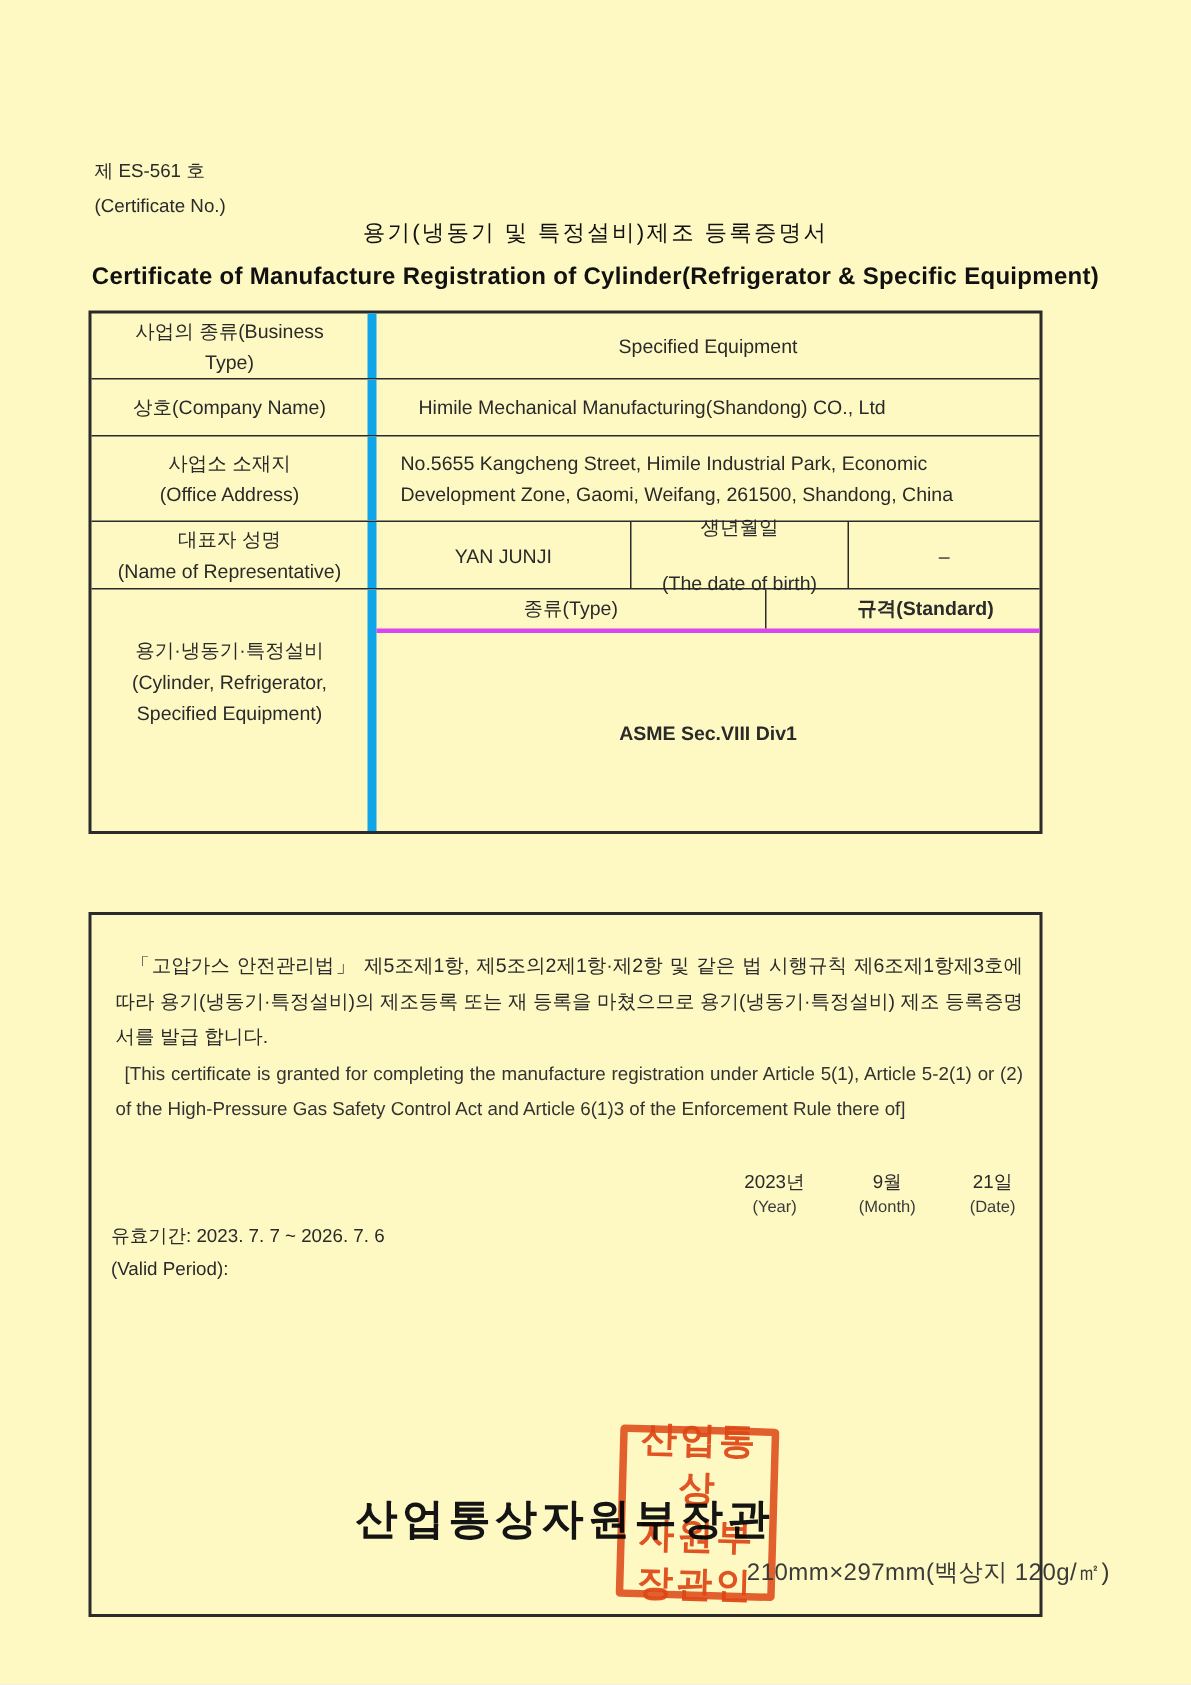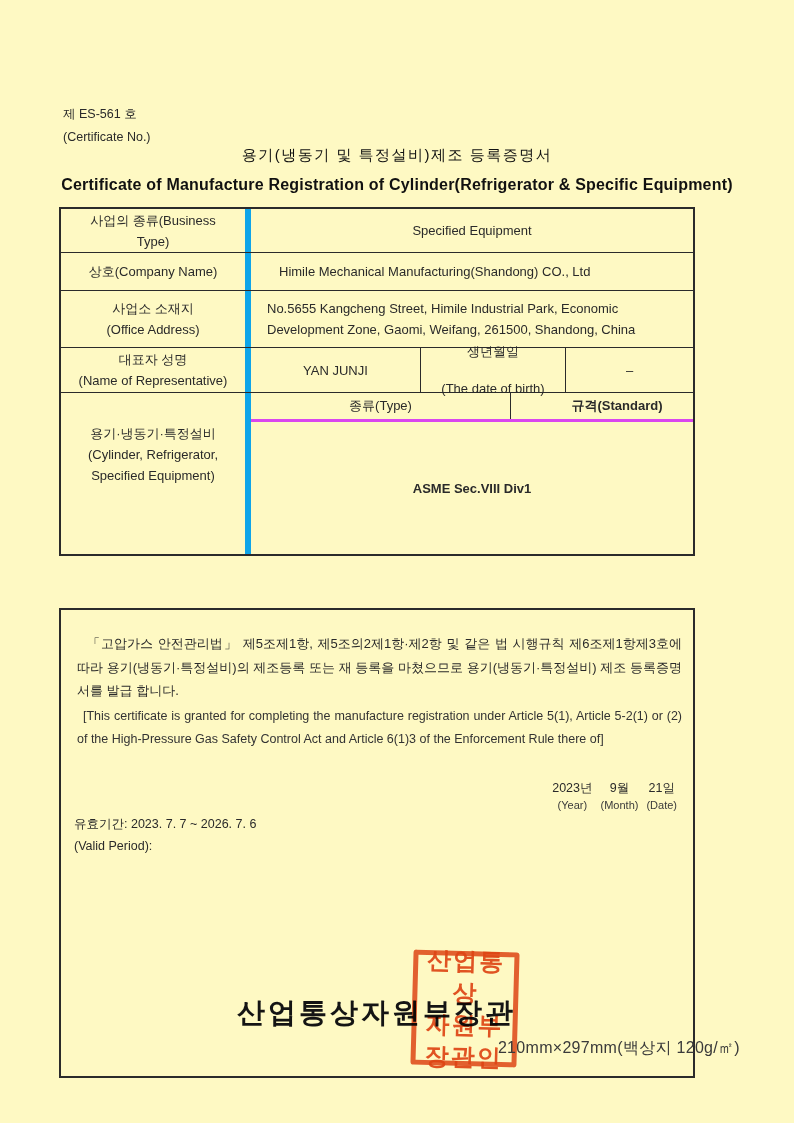--- a/index.html
+++ b/index.html
@@ -57,21 +57,21 @@
   .body-ko {
     position:absolute; left:16px; right:11px; top:22px;
     font-size:13px; line-height:23.5px; text-align:justify; text-indent:10px; color:#2a2a2a;
   }
   .body-en {
     position:absolute; left:16px; right:11px; top:95px;
     font-size:12.5px; line-height:23px; text-align:justify; text-indent:6px; color:#333;
   }
   .date-block {
     position:absolute; right:16px; top:170px;
-    display:flex; gap:8px; text-align:center;
+    display:flex; gap:36px; text-align:center;
   }
   .date-item .dval { font-size:12.5px; line-height:17px; color:#2a2a2a; }
   .date-item .dsub { font-size:11px; line-height:16px; color:#3a3a3a; }
   .valid-block { position:absolute; left:13px; top:203px; font-size:12.5px; line-height:22px; color:#2a2a2a; }
   .issuer {
     position:absolute; left:176px; top:384px;
     font-size:28px; font-weight:bold; letter-spacing:3px; color:#141414; white-space:nowrap;
   }
   .stamp {
     position:absolute; left:351px; top:341px; width:106px; height:115px;

